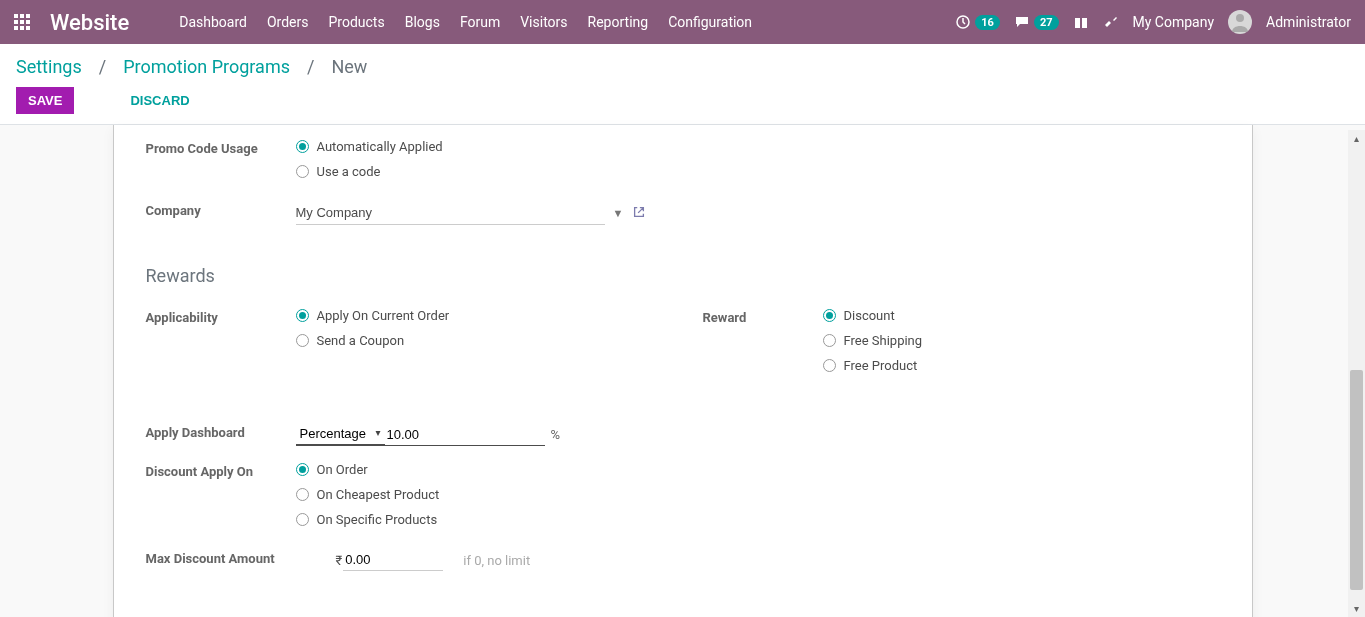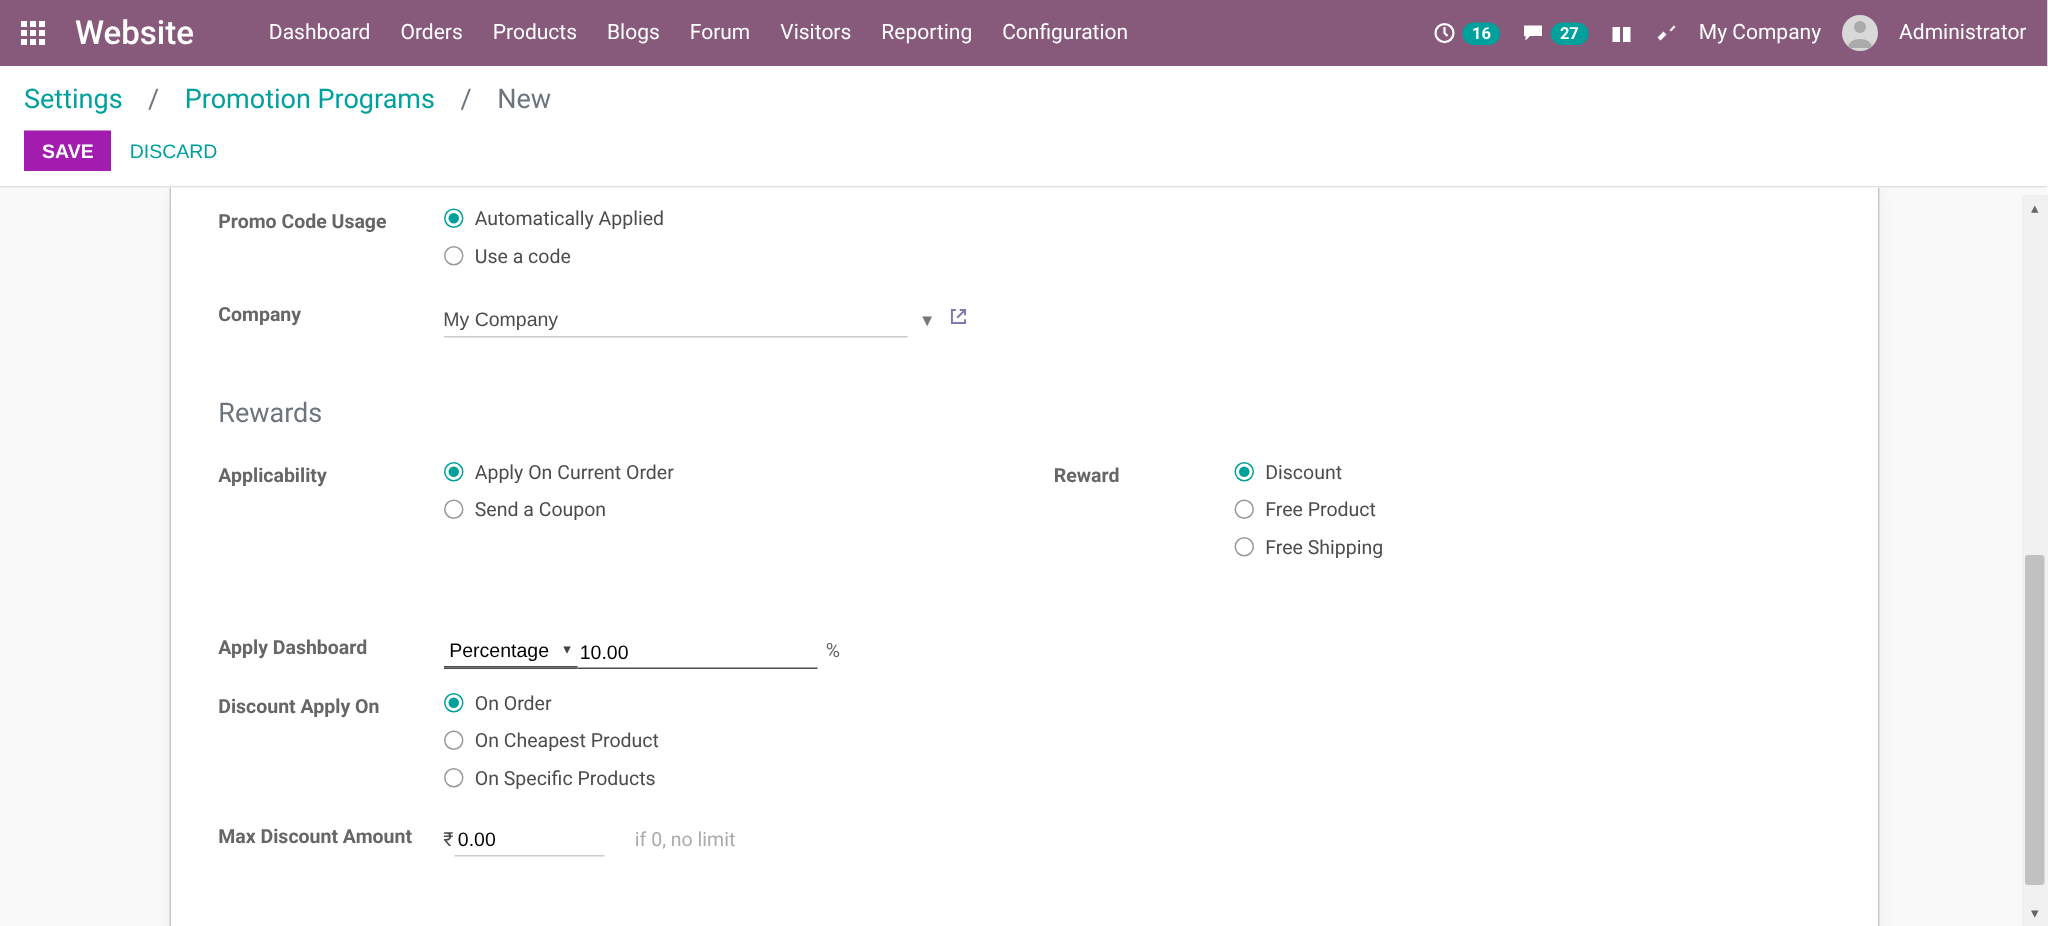--- a/index.html
+++ b/index.html
@@ -22,32 +22,32 @@
   .icon-btn { cursor: pointer; display: inline-flex; }
 
   
   .control-panel { background: #fff; border-bottom: 1px solid #dee2e6; padding: 12px 16px 10px; }
   .breadcrumb { font-size: 18px; color: #875a7b; display: flex; align-items: center; gap: 17px; }
   .breadcrumb a { color: #00a09d; text-decoration: none; }
   .breadcrumb .sep { color: #6c757d; }
   .breadcrumb .current { color: #6c757d; }
   .actions { margin-top: 10px; display: flex; gap: 12px; align-items: center; }
   .btn-primary { background: #a21caf; color: #fff; border: none; padding: 6px 12px; font-weight: bold; font-size: 13px; cursor: pointer; }
-  .btn-link { background: none; border: none; color: #00a09d; font-weight: normal; font-size: 13px; cursor: pointer; }
+  .btn-link { background: none; border: none; color: #00a09d; font-weight: bold; font-size: 13px; cursor: pointer; margin-left: 44px; }
 
   
   .sheet-wrap { padding: 0 24px 24px; }
   .sheet { max-width: 1140px; margin: 0 auto; background: #fff; border: 1px solid #c8c8c8; border-top: none; box-shadow: 0 4px 12px rgba(0,0,0,0.05); padding: 8px 32px 48px; }
 
   .form-row { display: flex; padding: 4px 0; }
   .form-label { width: 150px; font-weight: 700; color: #666; padding-top: 4px; font-size: 13px; }
   .form-field { flex: 1; padding-top: 2px; }
 
   .radio-group { display: flex; flex-direction: column; gap: 10px; }
-  .radio-item { display: flex; gap: 8px; cursor: pointer; }
+  .radio-item { display: flex; align-items: center; gap: 8px; cursor: pointer; }
   .radio-circle { width: 13px; height: 13px; border: 1px solid #999; border-radius: 50%; display: flex; align-items: center; justify-content: center; }
   .radio-item.selected .radio-circle { border-color: #00a09d; }
   .radio-item.selected .radio-circle::after { content: ""; width: 7px; height: 7px; background: #00a09d; border-radius: 50%; }
   .radio-label { color: #4c4c4c; font-size: 13px; }
 
   .section-title { font-size: 18px; color: #6c757d; margin: 36px 0 16px; font-weight: 400; }
 
   .two-col { display: flex; gap: 40px; }
   .two-col > .col { flex: 1; }
 
@@ -214,25 +214,25 @@
         <div class="form-row">
           <div class="form-label" style="width:120px;">Reward</div>
           <div class="form-field">
             <div class="radio-group">
               <div class="radio-item selected">
                 <span class="radio-circle"></span>
                 <span class="radio-label">Discount</span>
               </div>
               <div class="radio-item">
                 <span class="radio-circle"></span>
+                <span class="radio-label">Free Shipping</span>
+              </div>
+              <div class="radio-item">
+                <span class="radio-circle"></span>
                 <span class="radio-label">Free Product</span>
-              </div>
-              <div class="radio-item">
-                <span class="radio-circle"></span>
-                <span class="radio-label">Free Shipping</span>
               </div>
             </div>
           </div>
         </div>
       </div>
     </div>
 
     <div class="form-row" style="margin-top:40px;">
       <div class="form-label">Apply Dashboard</div>
       <div class="form-field">
@@ -261,21 +261,21 @@
             <span class="radio-label">On Cheapest Product</span>
           </div>
           <div class="radio-item">
             <span class="radio-circle"></span>
             <span class="radio-label">On Specific Products</span>
           </div>
         </div>
       </div>
     </div>
 
-    <div class="form-row" style="margin-top:12px;">
+    <div class="form-row" style="margin-top:12px;gap:40px;">
       <div class="form-label">Max Discount Amount</div>
       <div class="form-field" style="display:flex;align-items:center;">
         <span class="currency-sym">₹</span>
         <input class="money-input" value="0.00" style="">
         <span class="hint">if 0, no limit</span>
       </div>
     </div>
 
   </div>
 </div>

